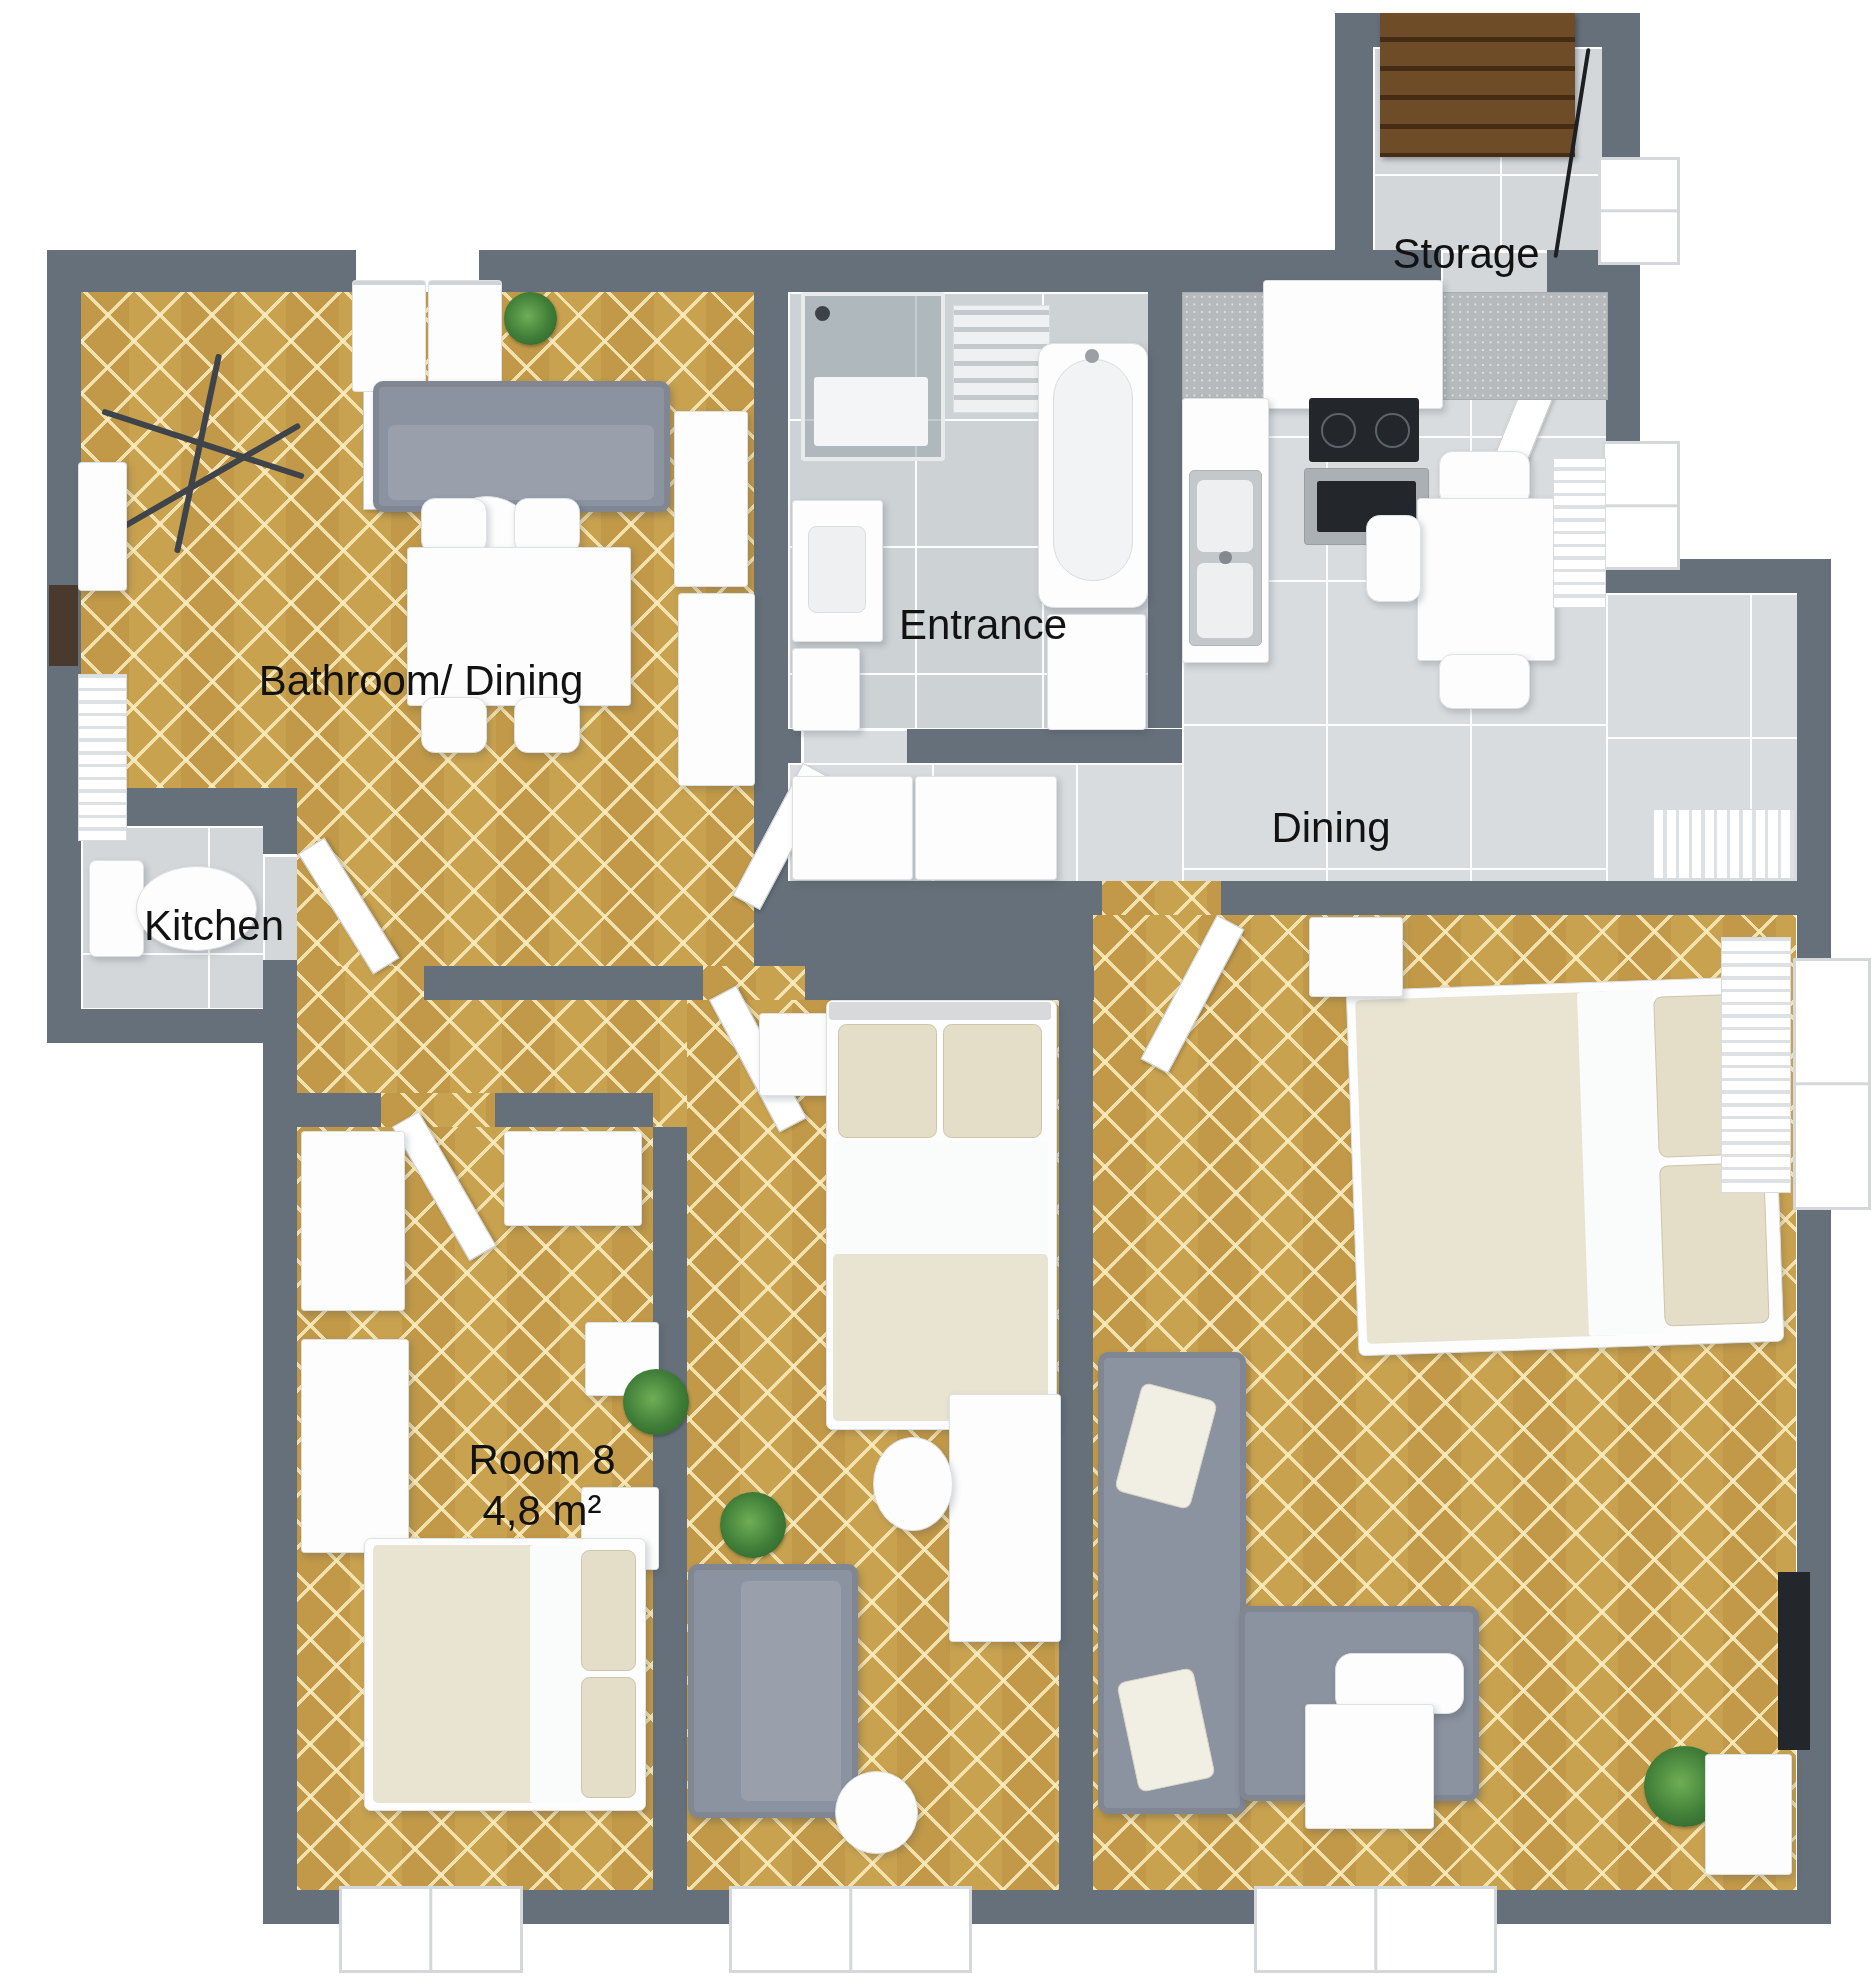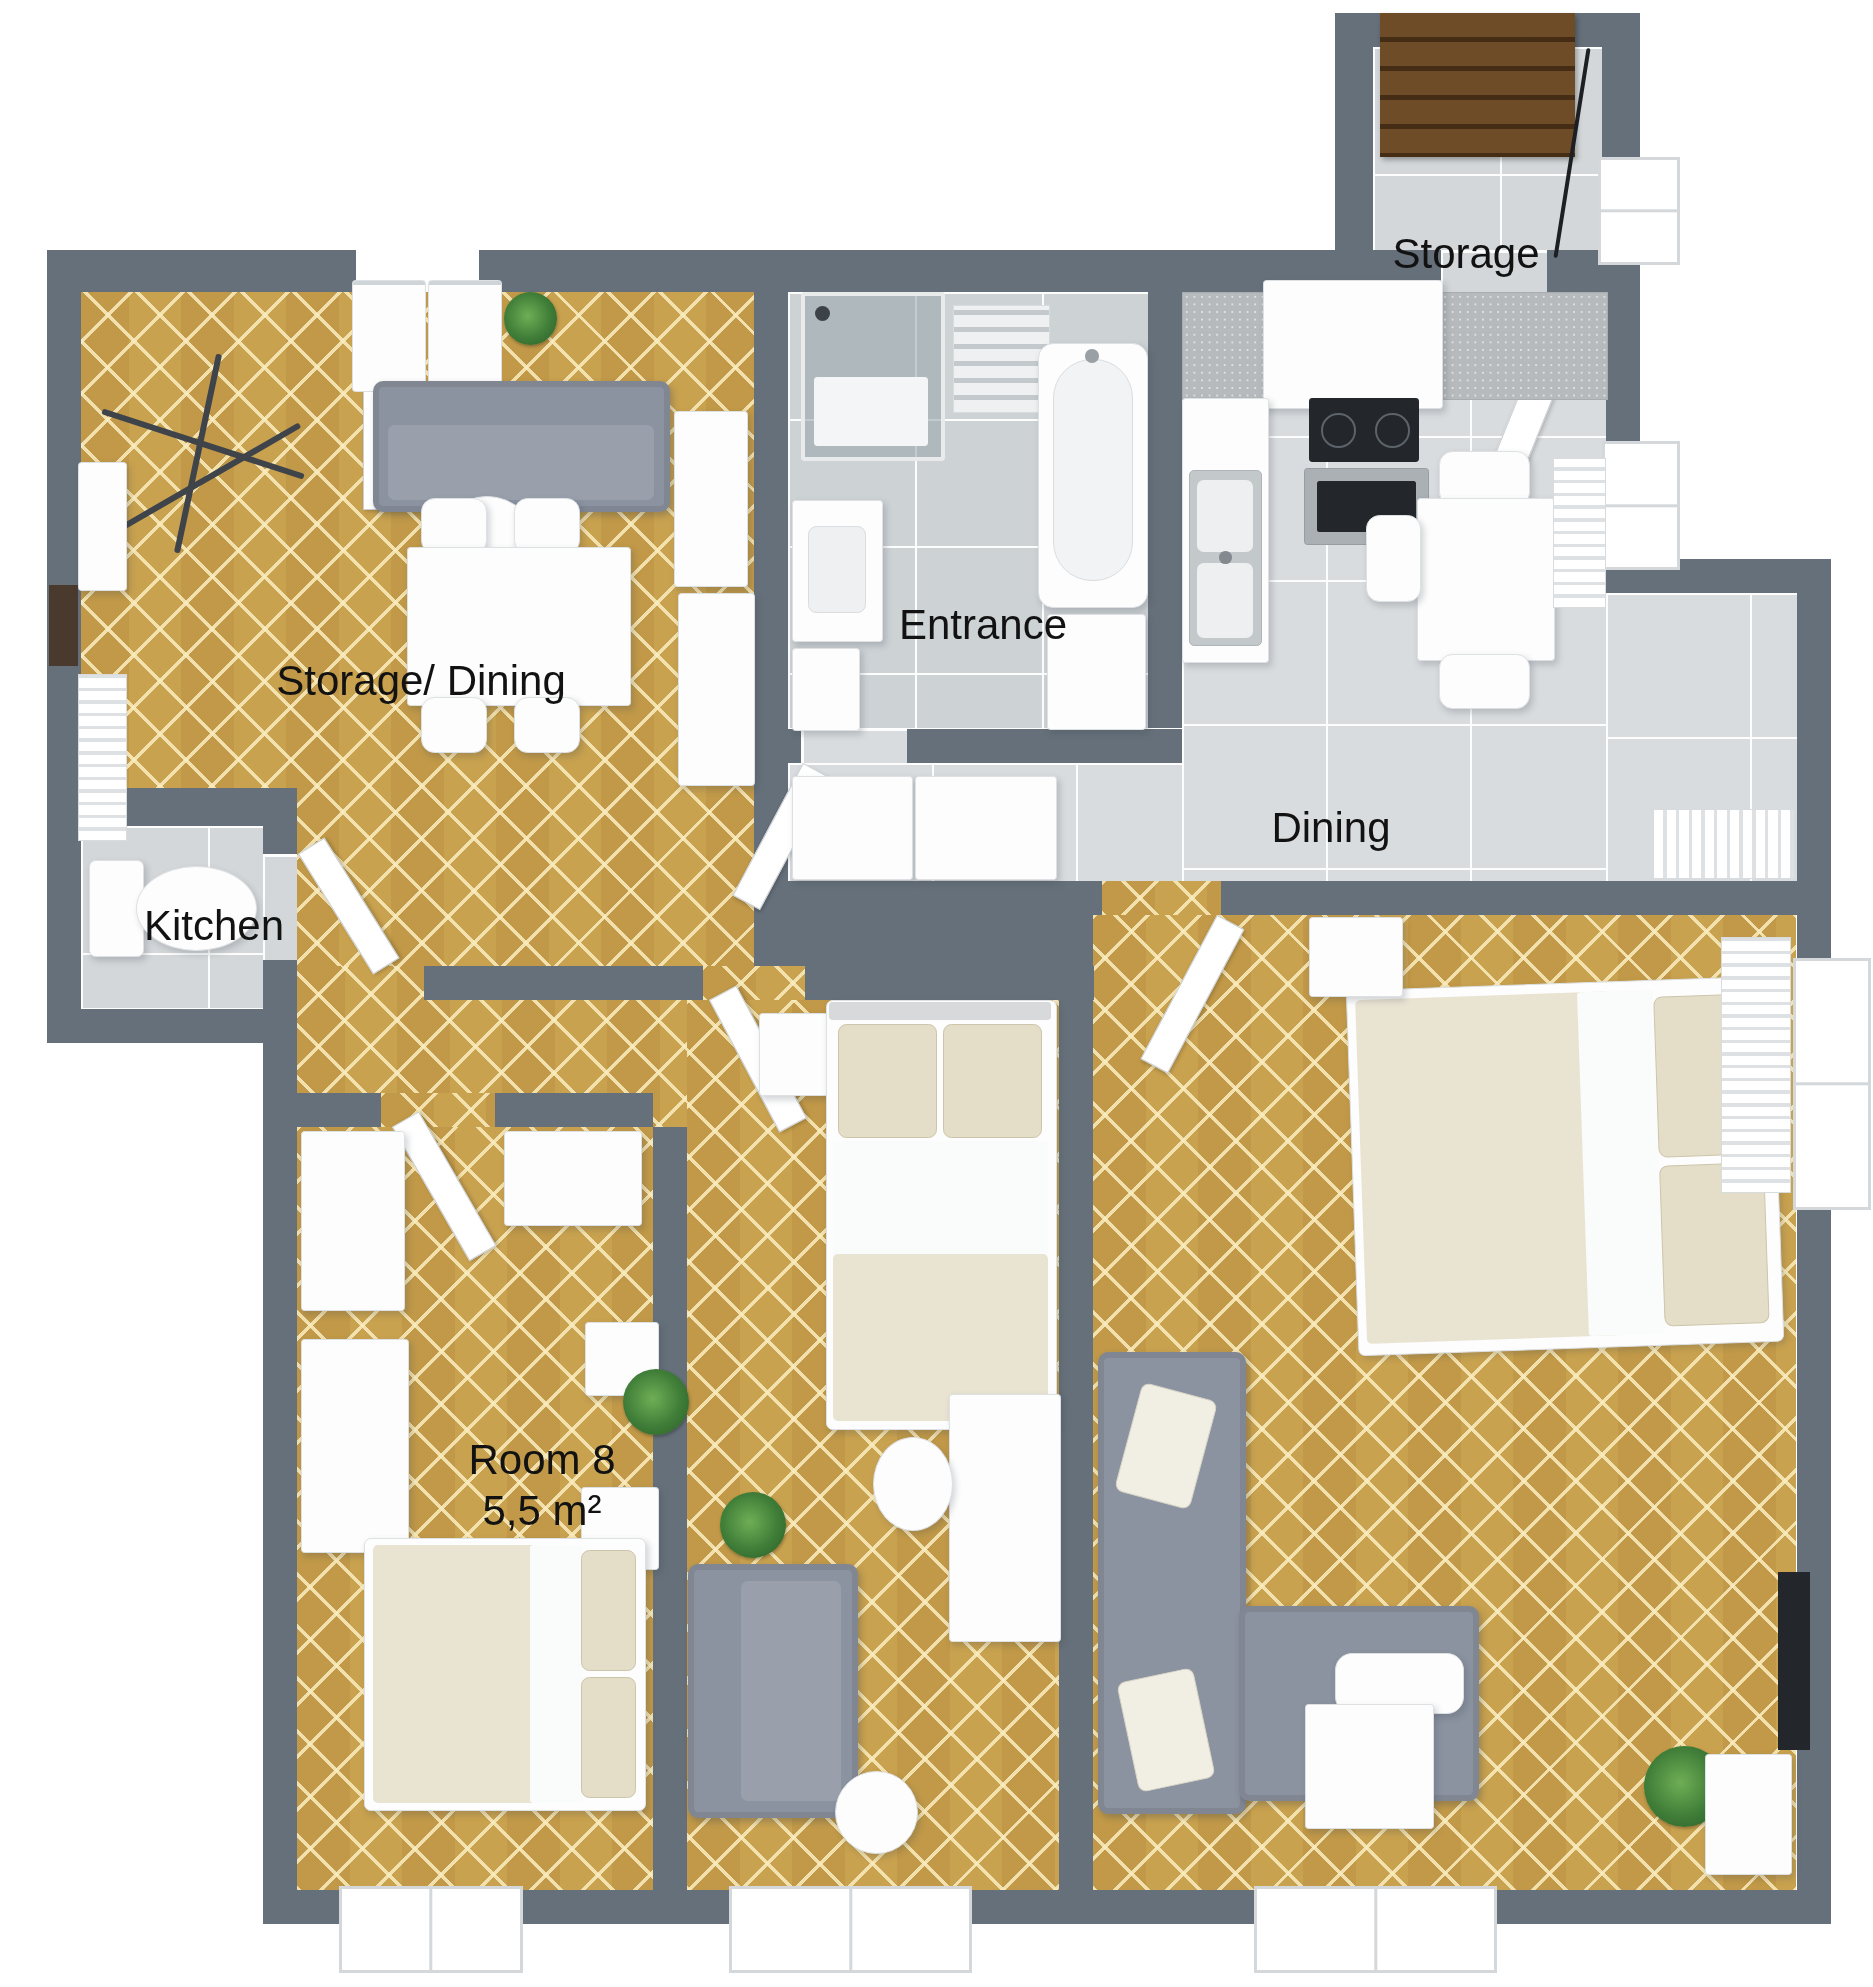--- a/index.html
+++ b/index.html
@@ -231,25 +231,25 @@
   <div class="furn" style="left:581px;top:1487px;width:76px;height:81px;"></div>
   <div class="abs" style="left:364px;top:1538px;width:280px;height:271px;">
      <div class="furn" style="left:0;top:0;width:280px;height:271px;border-radius:6.8px;"></div>
      <div class="cream" style="left:8.5px;top:6.8px;width:170px;height:258px;"></div>
      <div class="sheet" style="left:166px;top:6.8px;width:53px;height:258px;"></div>
      <div class="pillow" style="left:217px;top:12px;width:53px;height:119px;"></div>
      <div class="pillow" style="left:217px;top:139px;width:53px;height:119px;"></div>
   </div>
   <div class="plant" style="left:623px;top:1369px;width:66px;height:66px;"></div>
 
-  <div class="label" style="left:421px;top:681px;">Storage/ Dining</div>
+  <div class="label" style="left:421px;top:681px;">Bathroom/ Dining</div>
   <div class="label" style="left:983px;top:625px;">Entrance</div>
   <div class="label" style="left:1331px;top:828px;">Dining</div>
   <div class="label" style="left:1466px;top:254px;">Storage</div>
   <div class="label" style="left:214px;top:926px;">Kitchen</div>
 
   <div class="label" style="left:542px;top:1485px;">
      <span style="display:block;">Room 8</span>
-     <span style="display:block;">5,5 m²</span>
+     <span style="display:block;">4,8 m²</span>
   </div>
 
 </div>
 
 
 </body></html>

